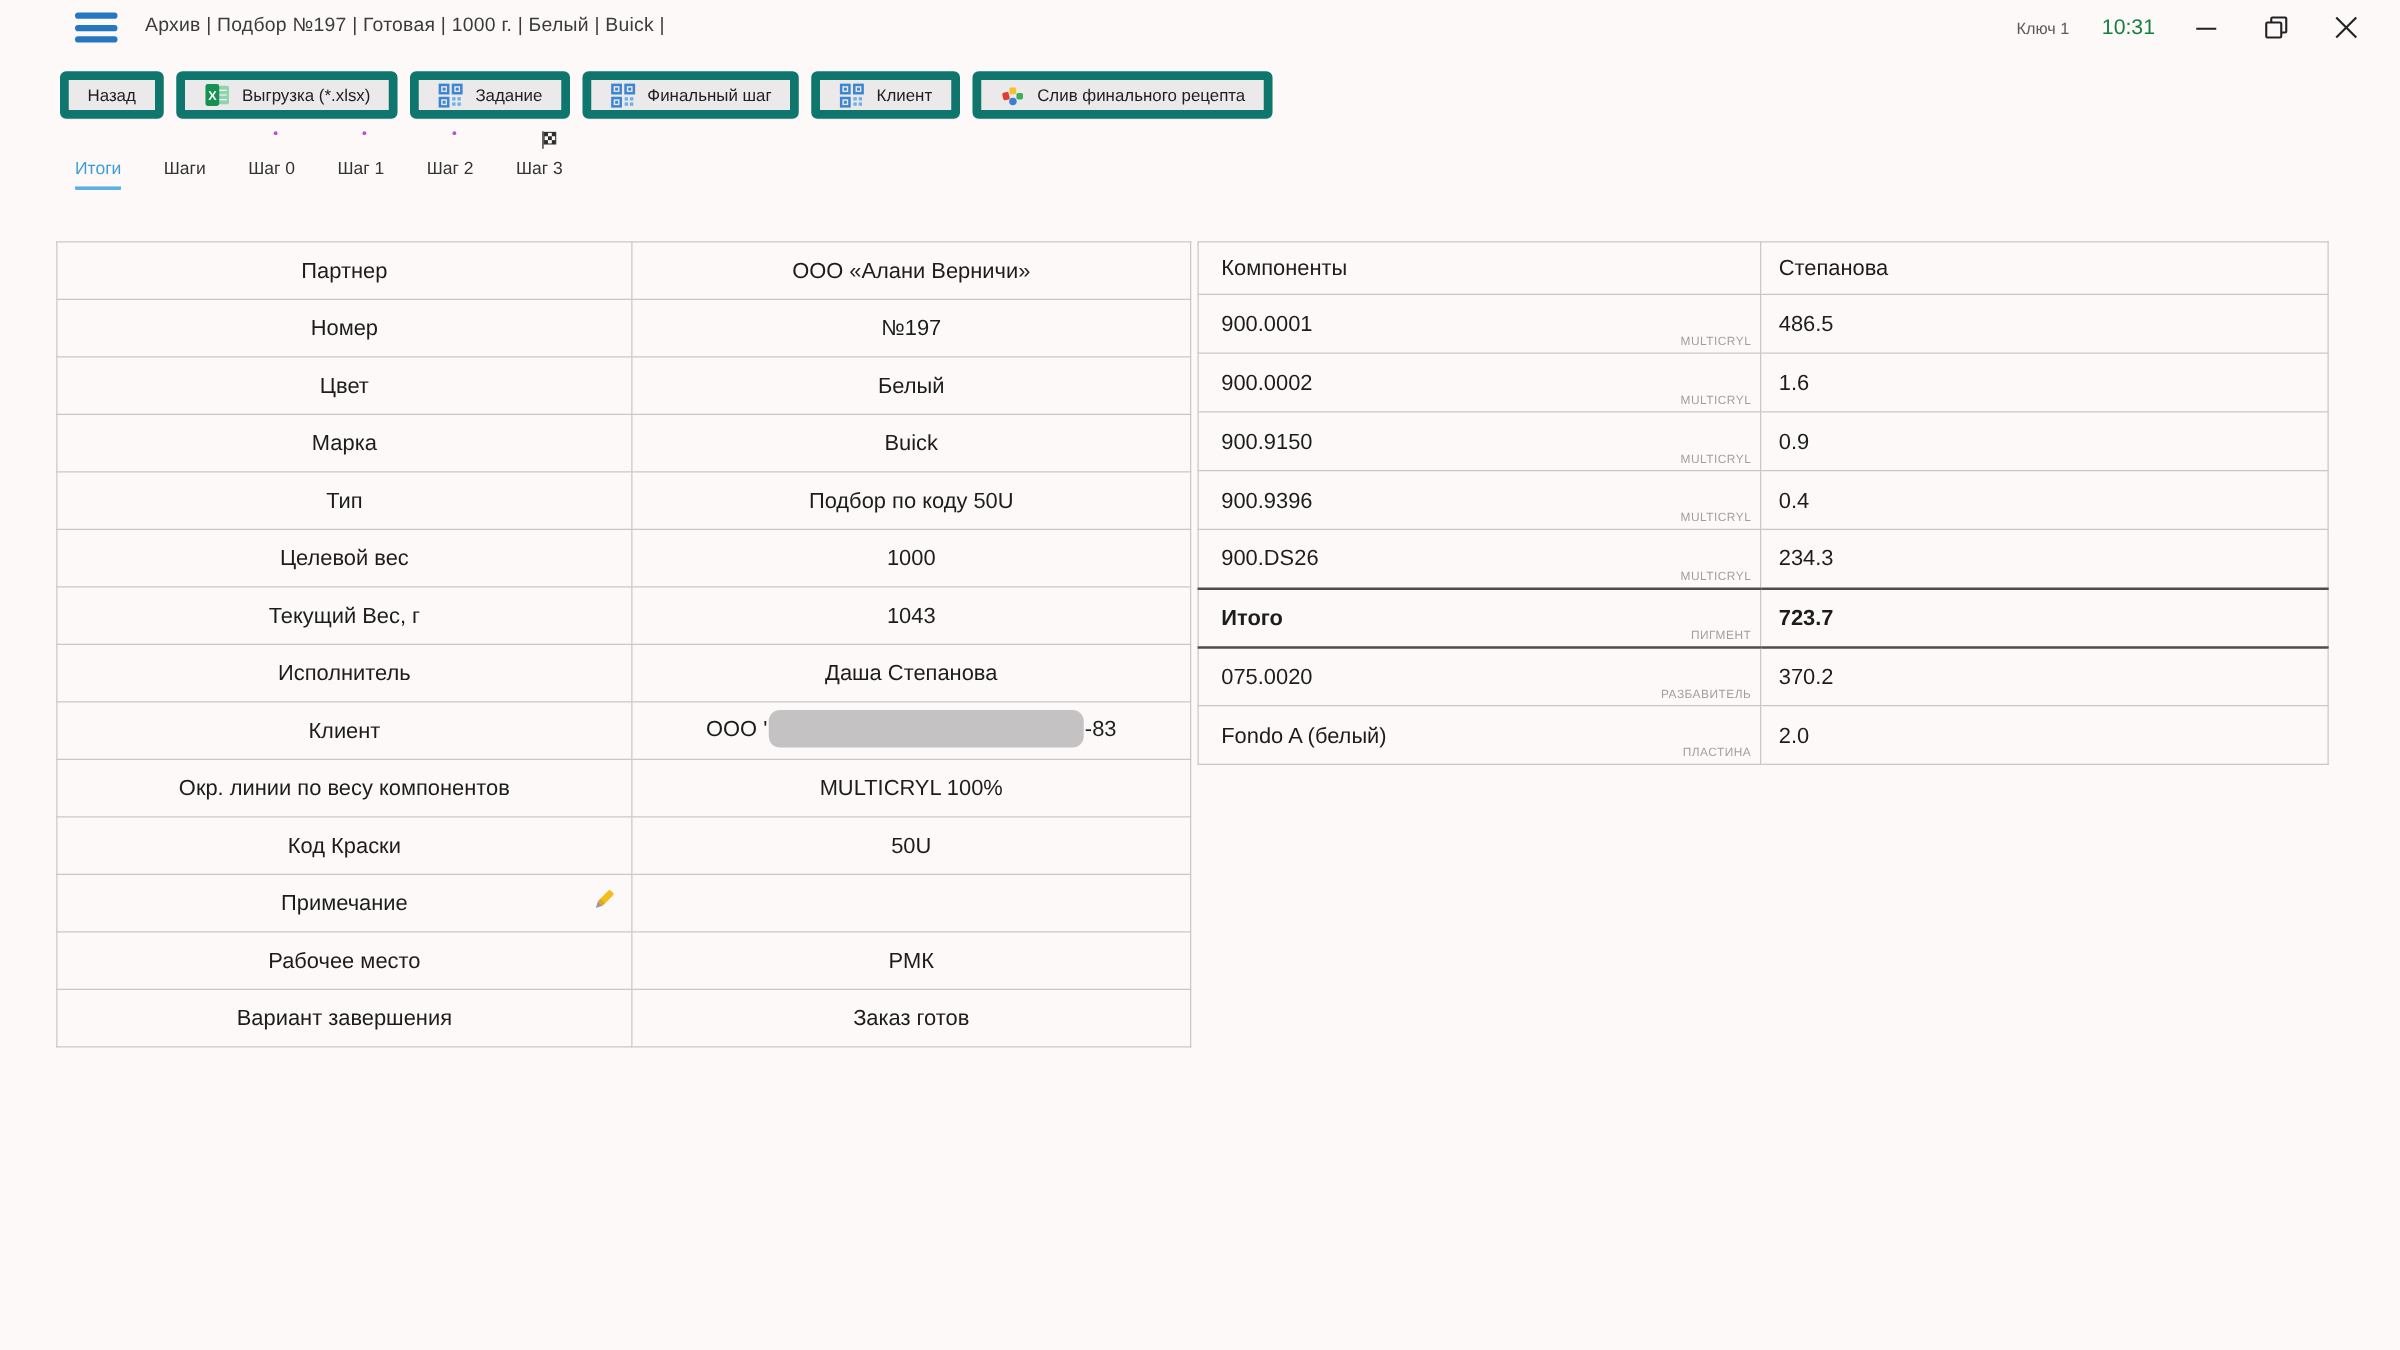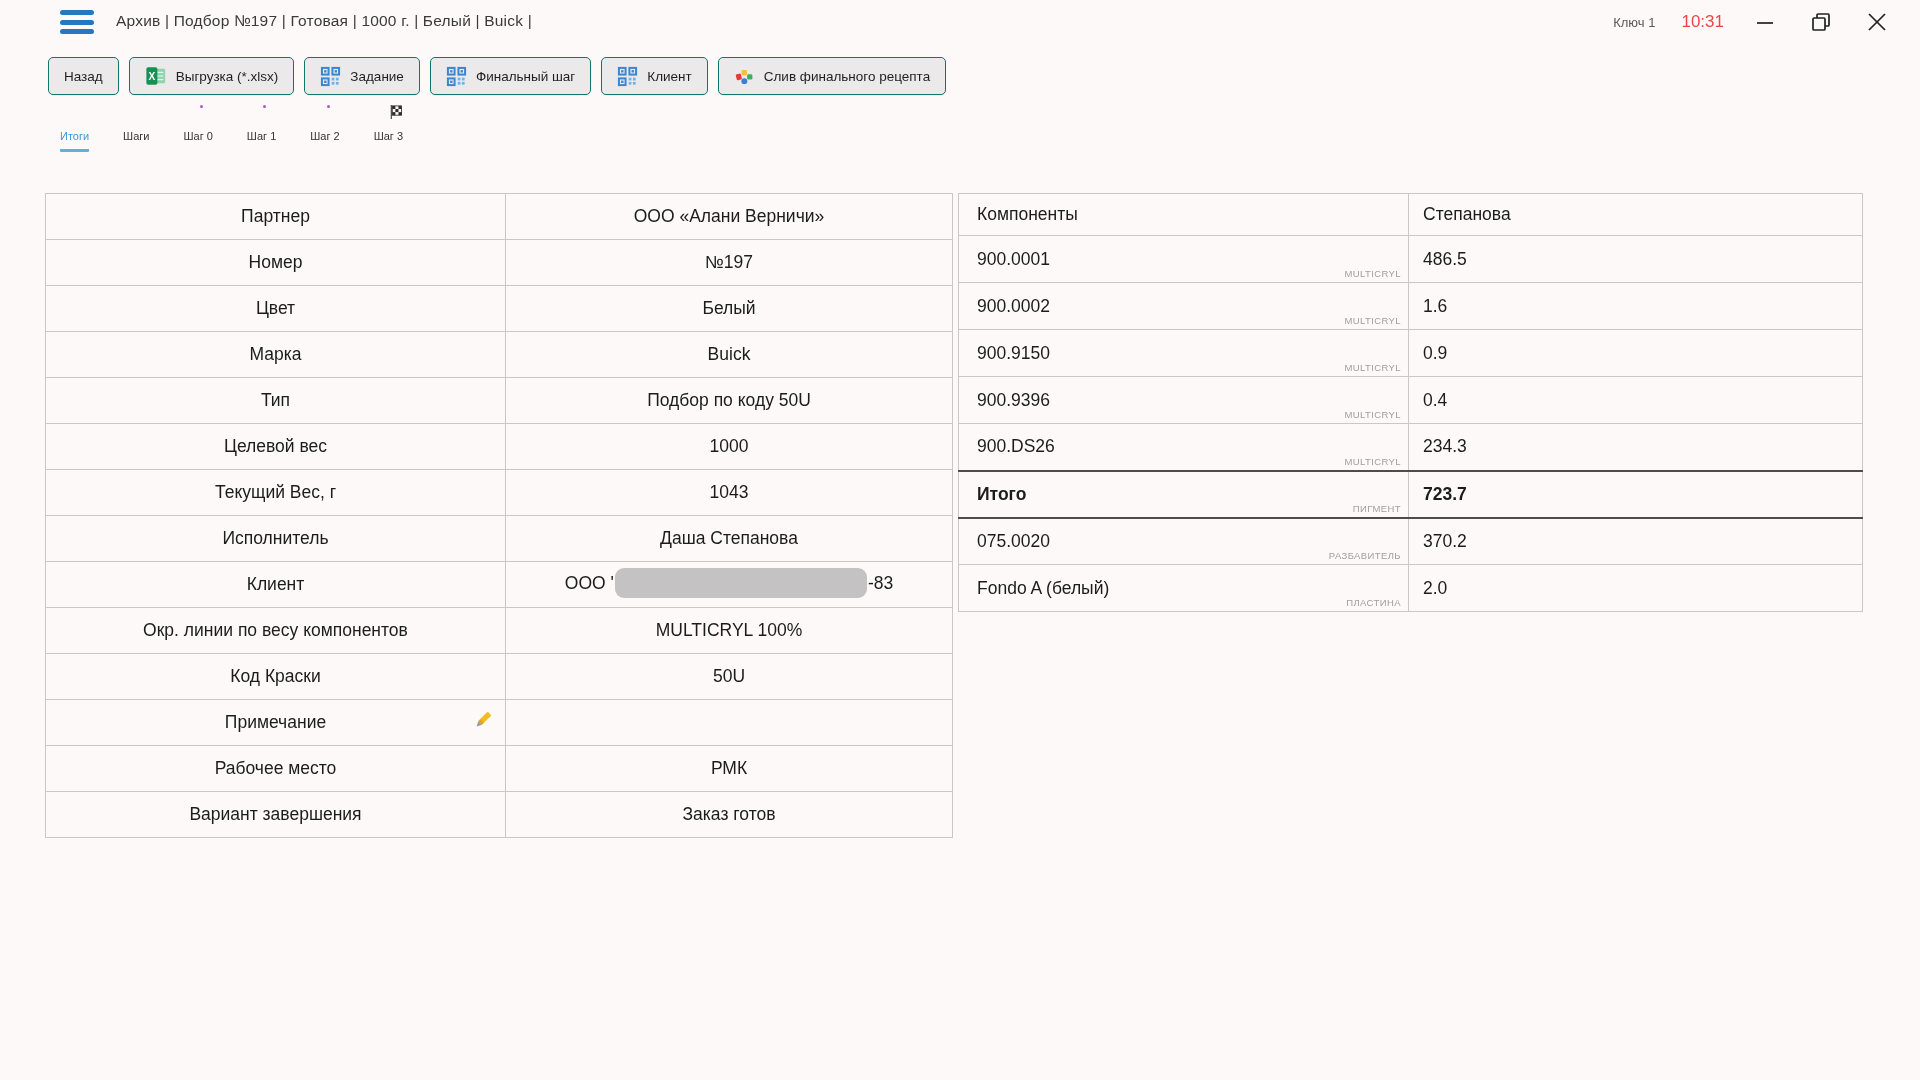--- a/index.html
+++ b/index.html
@@ -12,38 +12,38 @@
     overflow:hidden;
   }
 
   
   .titlebar { position:absolute; top:0; left:0; width:100%; height:44px; }
   .hamburger { position:absolute; left:60px; top:10px; width:34px; height:25px; cursor:pointer; }
   .hamburger span { display:block; width:34px; height:5px; background:#2578c0; border-radius:3px; margin-bottom:4.5px; }
   .app-title { position:absolute; left:116px; top:12px; font-size:15.5px; color:#3a3a3a; letter-spacing:0.2px; }
   .titlebar-right { position:absolute; right:28px; top:0; height:44px; display:flex; align-items:center; gap:26px; }
   .key-label { font-size:13px; color:#5a5a5a; }
-  .clock { font-size:17px; color:#ef4444; }
+  .clock { font-size:17px; color:#15803d; }
   .win-btn { width:30px; height:30px; display:flex; align-items:center; justify-content:center; cursor:pointer; }
 
   
   .toolbar { position:absolute; top:57px; left:48px; display:flex; gap:10px; }
   .tb-btn {
-    height:38px; background:#ebe9e9; border:1px solid #0f766e; border-radius:5px;
+    height:38px; background:#ebe9e9; border:7px solid #0f766e; border-radius:5px;
     display:flex; align-items:center; gap:9px; padding:0 15px;
     font-size:13.5px; color:#1f1f1f; cursor:pointer;
     box-shadow:0 1px 1px rgba(0,0,0,0.04);
     white-space:nowrap;
   }
   .tb-btn .btn-icon { display:flex; align-items:center; }
 
   
   .tabs { position:absolute; top:102px; left:60px; display:flex; gap:34px; }
   .tab { position:relative; padding-top:24px; cursor:pointer; }
-  .tab-label { font-size:11px; color:#333; padding-bottom:7px; display:inline-block; }
+  .tab-label { font-size:14px; color:#333; padding-bottom:7px; display:inline-block; }
   .tab.active .tab-label { color:#3d9bd8; border-bottom:3px solid #5fb0e2; border-radius:1px; }
   .tab-icon { position:absolute; top:2px; left:52%; }
   .diamond {
     width:11px; height:11px; transform:rotate(45deg);
     background:linear-gradient(135deg,#28a7e6 35%,#b44fd8 70%);
     border-radius:2px; position:relative;
   }
   .diamond::after {
     content:''; position:absolute; width:3px; height:3px; border-radius:50%;
     background:#b44fd8; right:-4px; bottom:-4px;

